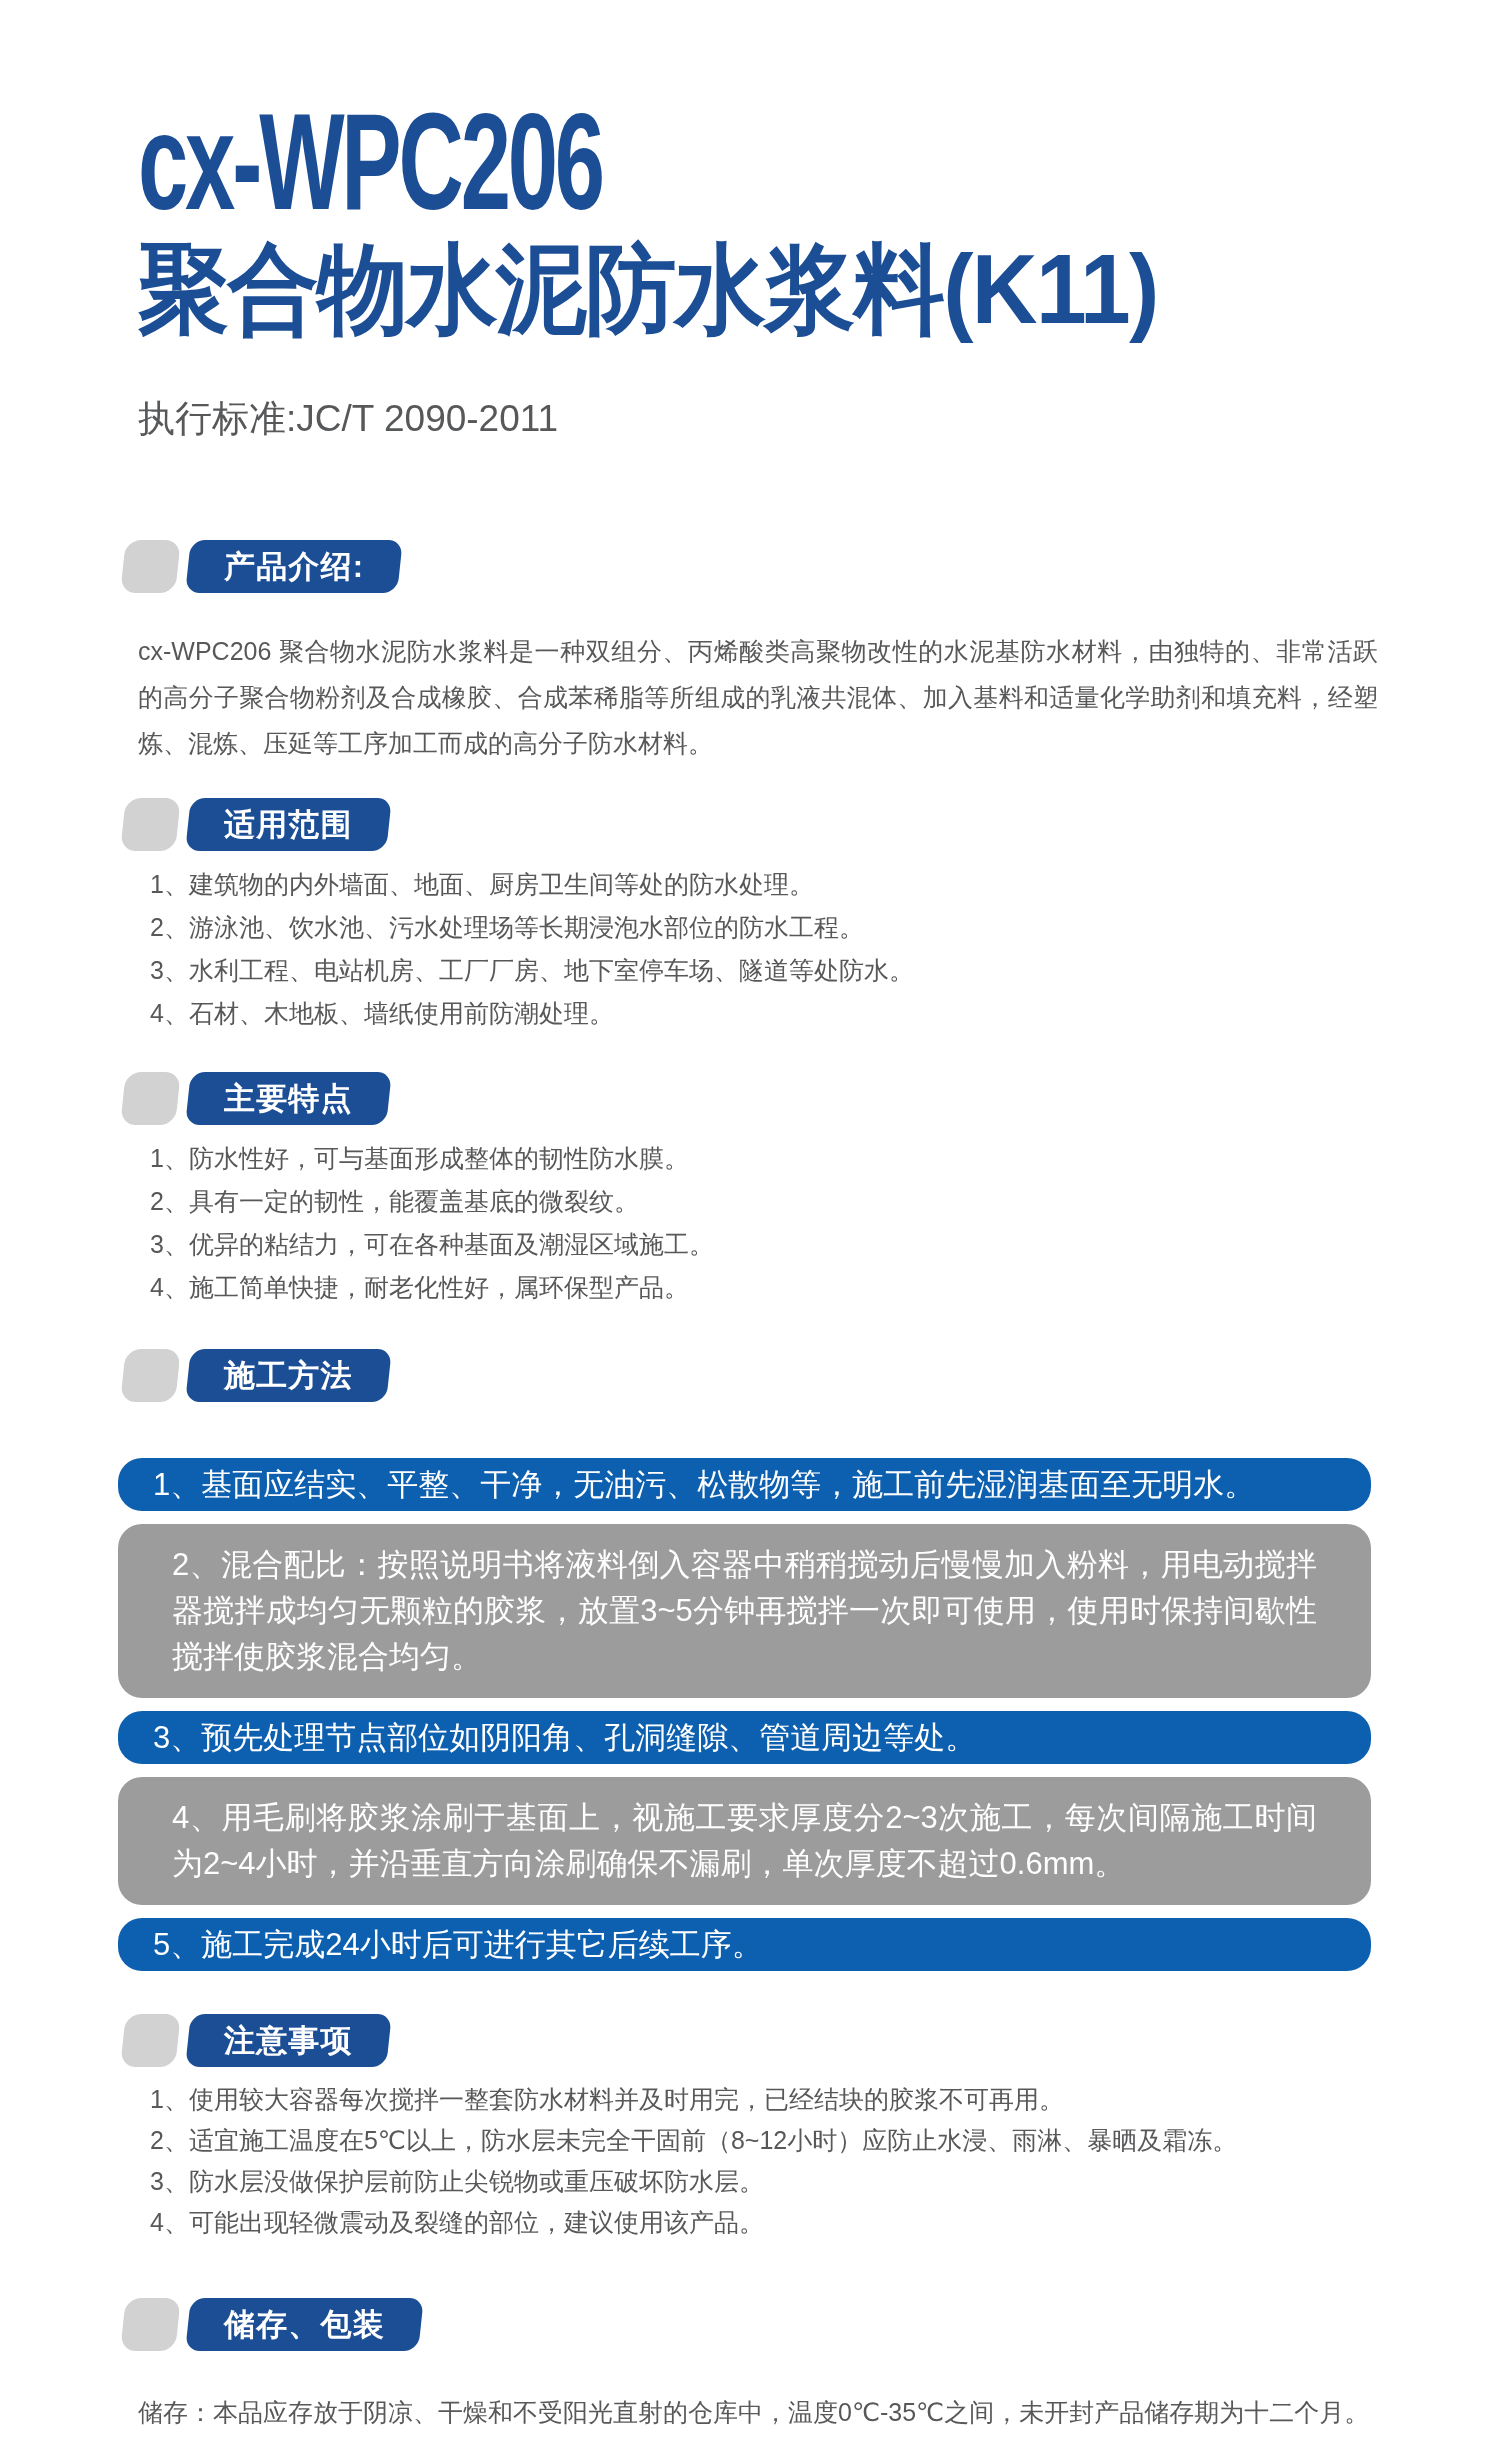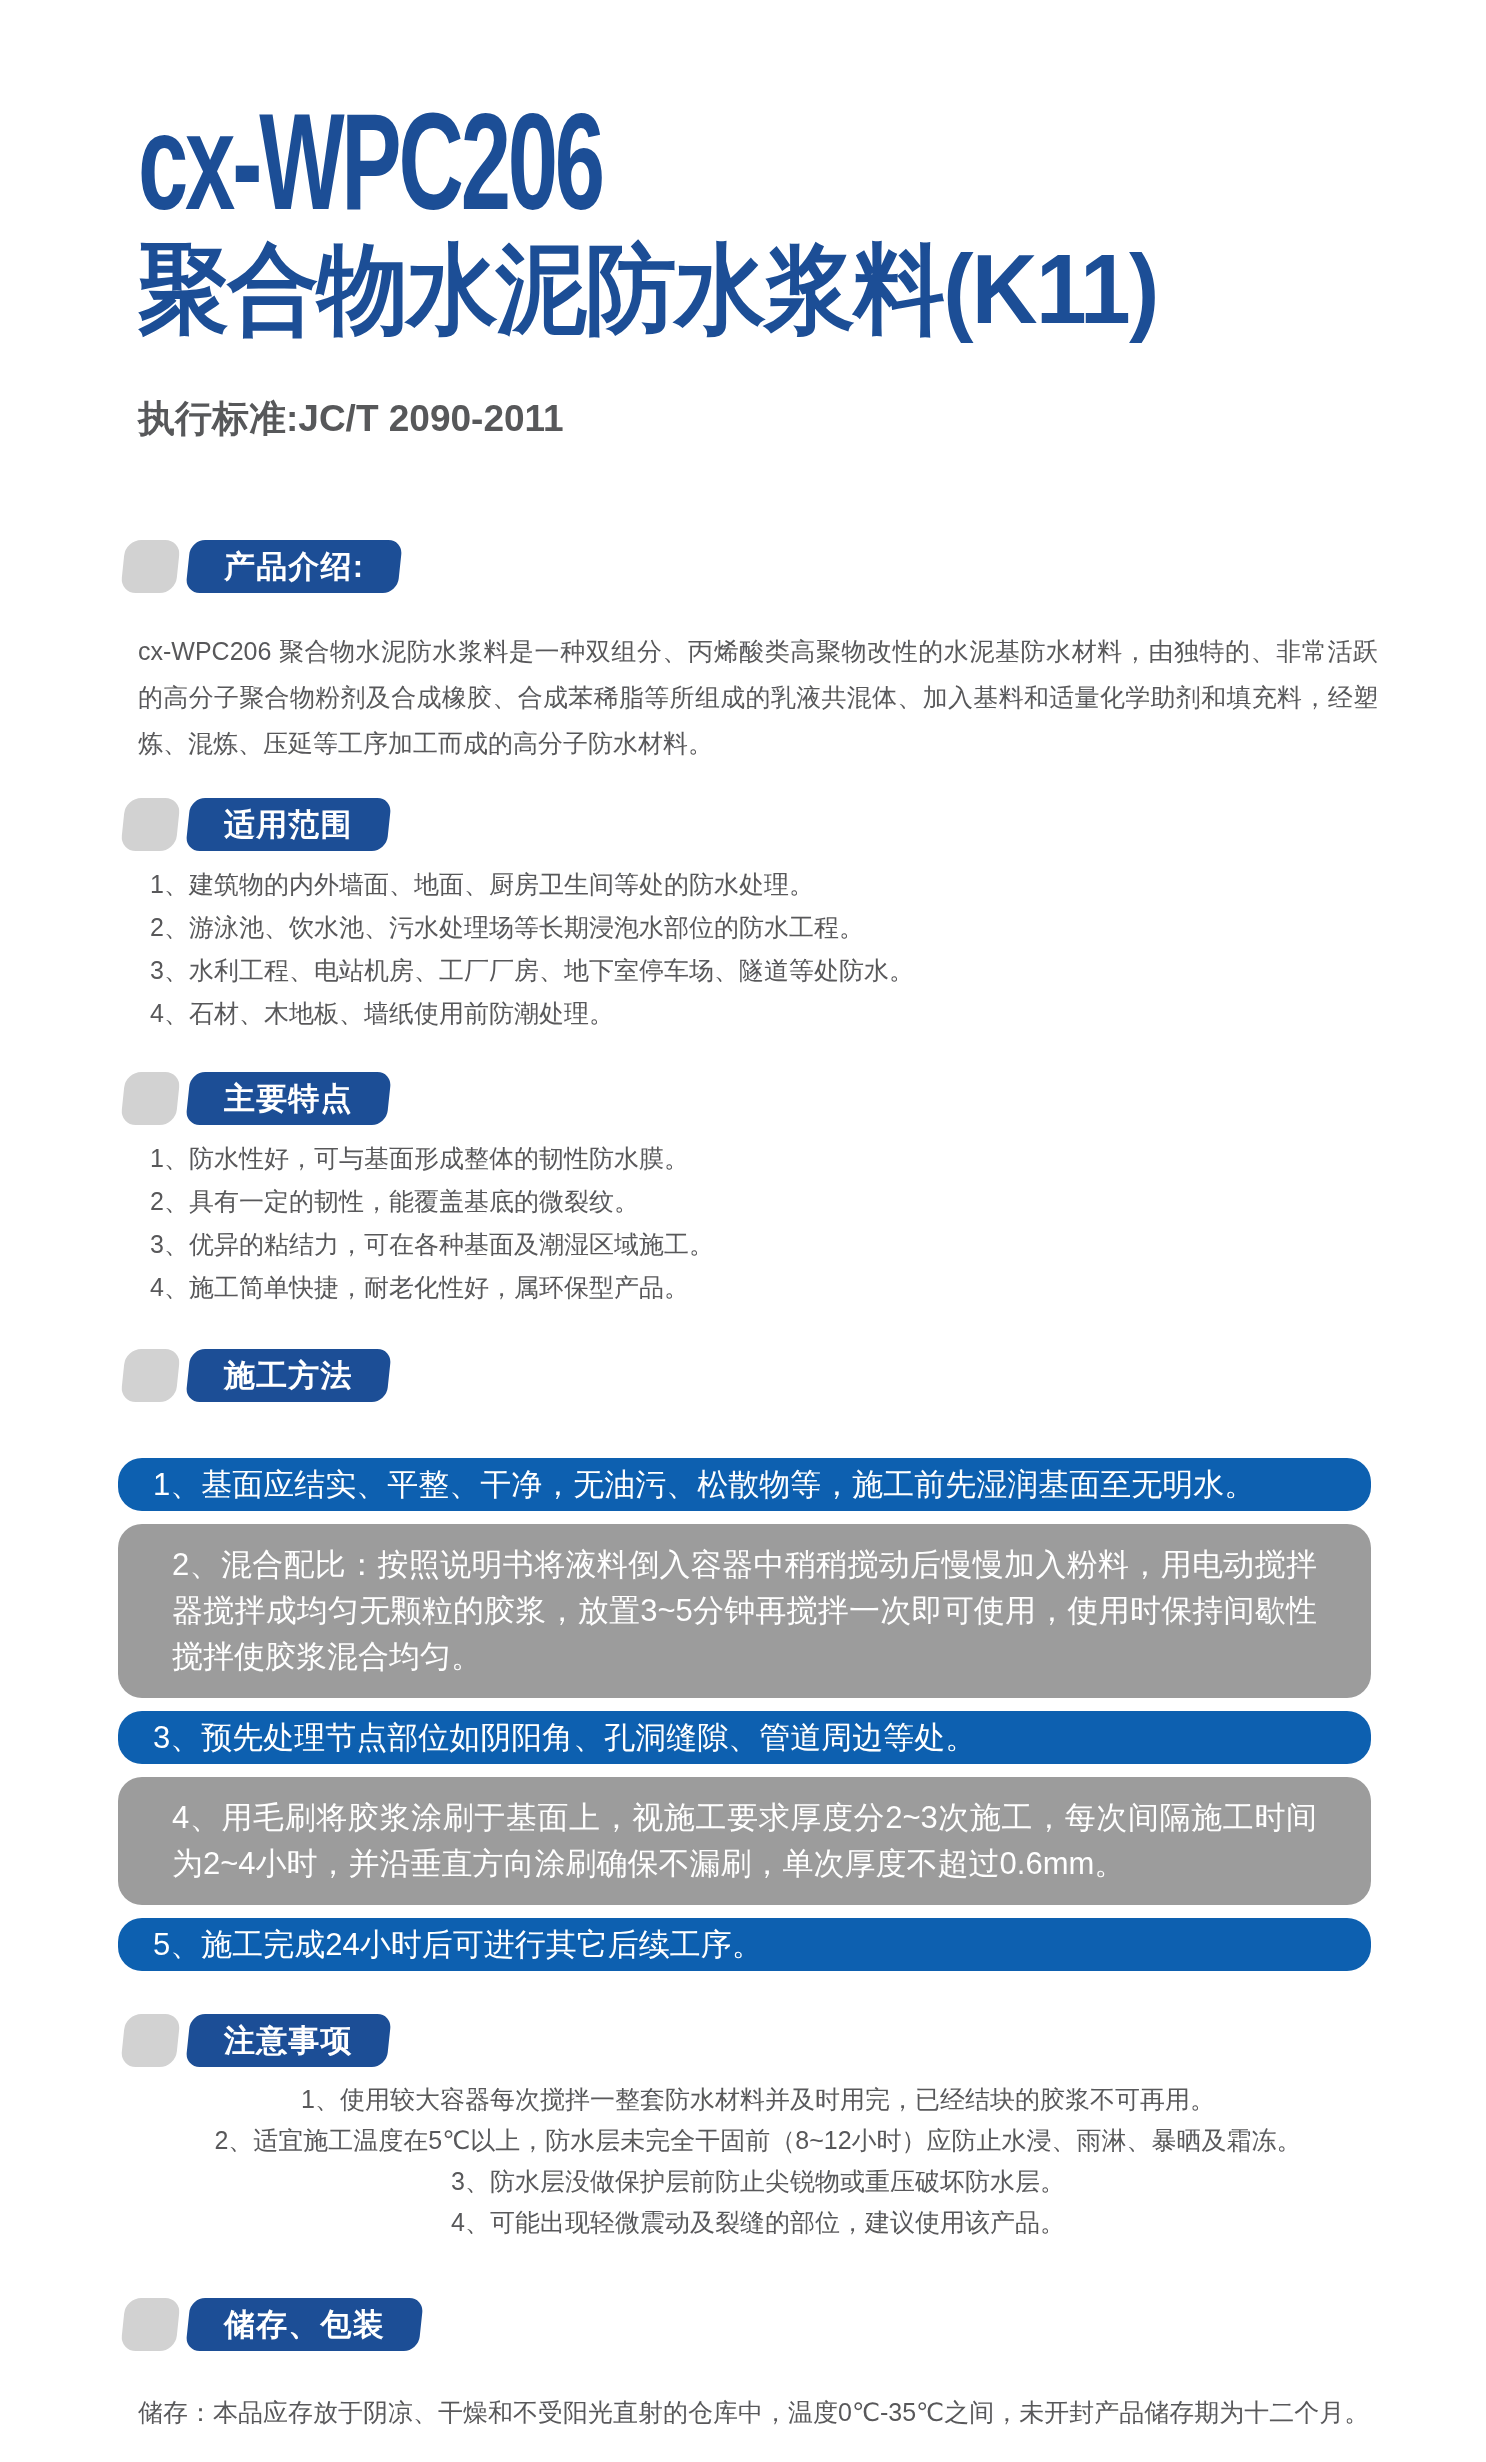--- a/index.html
+++ b/index.html
@@ -15,21 +15,21 @@
   .title1{
     color:#1c4e96;font-weight:700;font-size:137px;line-height:0.92;
     letter-spacing:-4.8px;white-space:nowrap;
     transform:scaleX(0.66);transform-origin:left center;
   }
   .title2{
     color:#1c4e96;font-weight:700;font-size:98px;line-height:1.05;
     letter-spacing:-1.8px;white-space:nowrap;margin-top:13px;
     transform:scaleX(0.93);transform-origin:left center;
   }
-  .standard{margin-top:53px;font-size:37px;font-weight:700;color:#57585a;letter-spacing:0px;}
+  .standard{margin-top:53px;font-size:37px;font-weight:400;color:#57585a;letter-spacing:0px;}
 
   
   .sec-head{display:flex;align-items:stretch;height:53px;margin-left:-15px;}
   .tab{
     width:55px;background:#d2d2d2;border-radius:15.6px;
     transform:skewX(-6deg);transform-origin:center;
   }
   .badge{
     margin-left:9.6px;background:#1c4e96;border-radius:14.4px;
     transform:skewX(-6deg);transform-origin:center;
@@ -58,21 +58,21 @@
   
   .mt-intro-head{margin-top:96px;}
   .mt-intro-body{margin-top:35px;}
   .mt-scope-head{margin-top:32px;}
   .mt-scope-list{margin-top:27.5px;}
   .mt-feat-head{margin-top:37px;}
   .mt-feat-list{margin-top:27.5px;}
   .mt-method-head{margin-top:40px;}
   .mt-steps{margin-top:56px;}
   .mt-notes-head{margin-top:43px;}
-  .mt-notes-list{margin-top:46px;text-align:center;}
+  .mt-notes-list{margin-top:46px;}
   .mt-storage-head{margin-top:55px;}
   .mt-storage-body{margin-top:38px;}
 </style>
 </head>
 <body>
 
 <div class="page">
 
   <div class="title1">cx-WPC206</div>
   <div class="title2">聚合物水泥防水浆料(K11)</div>

